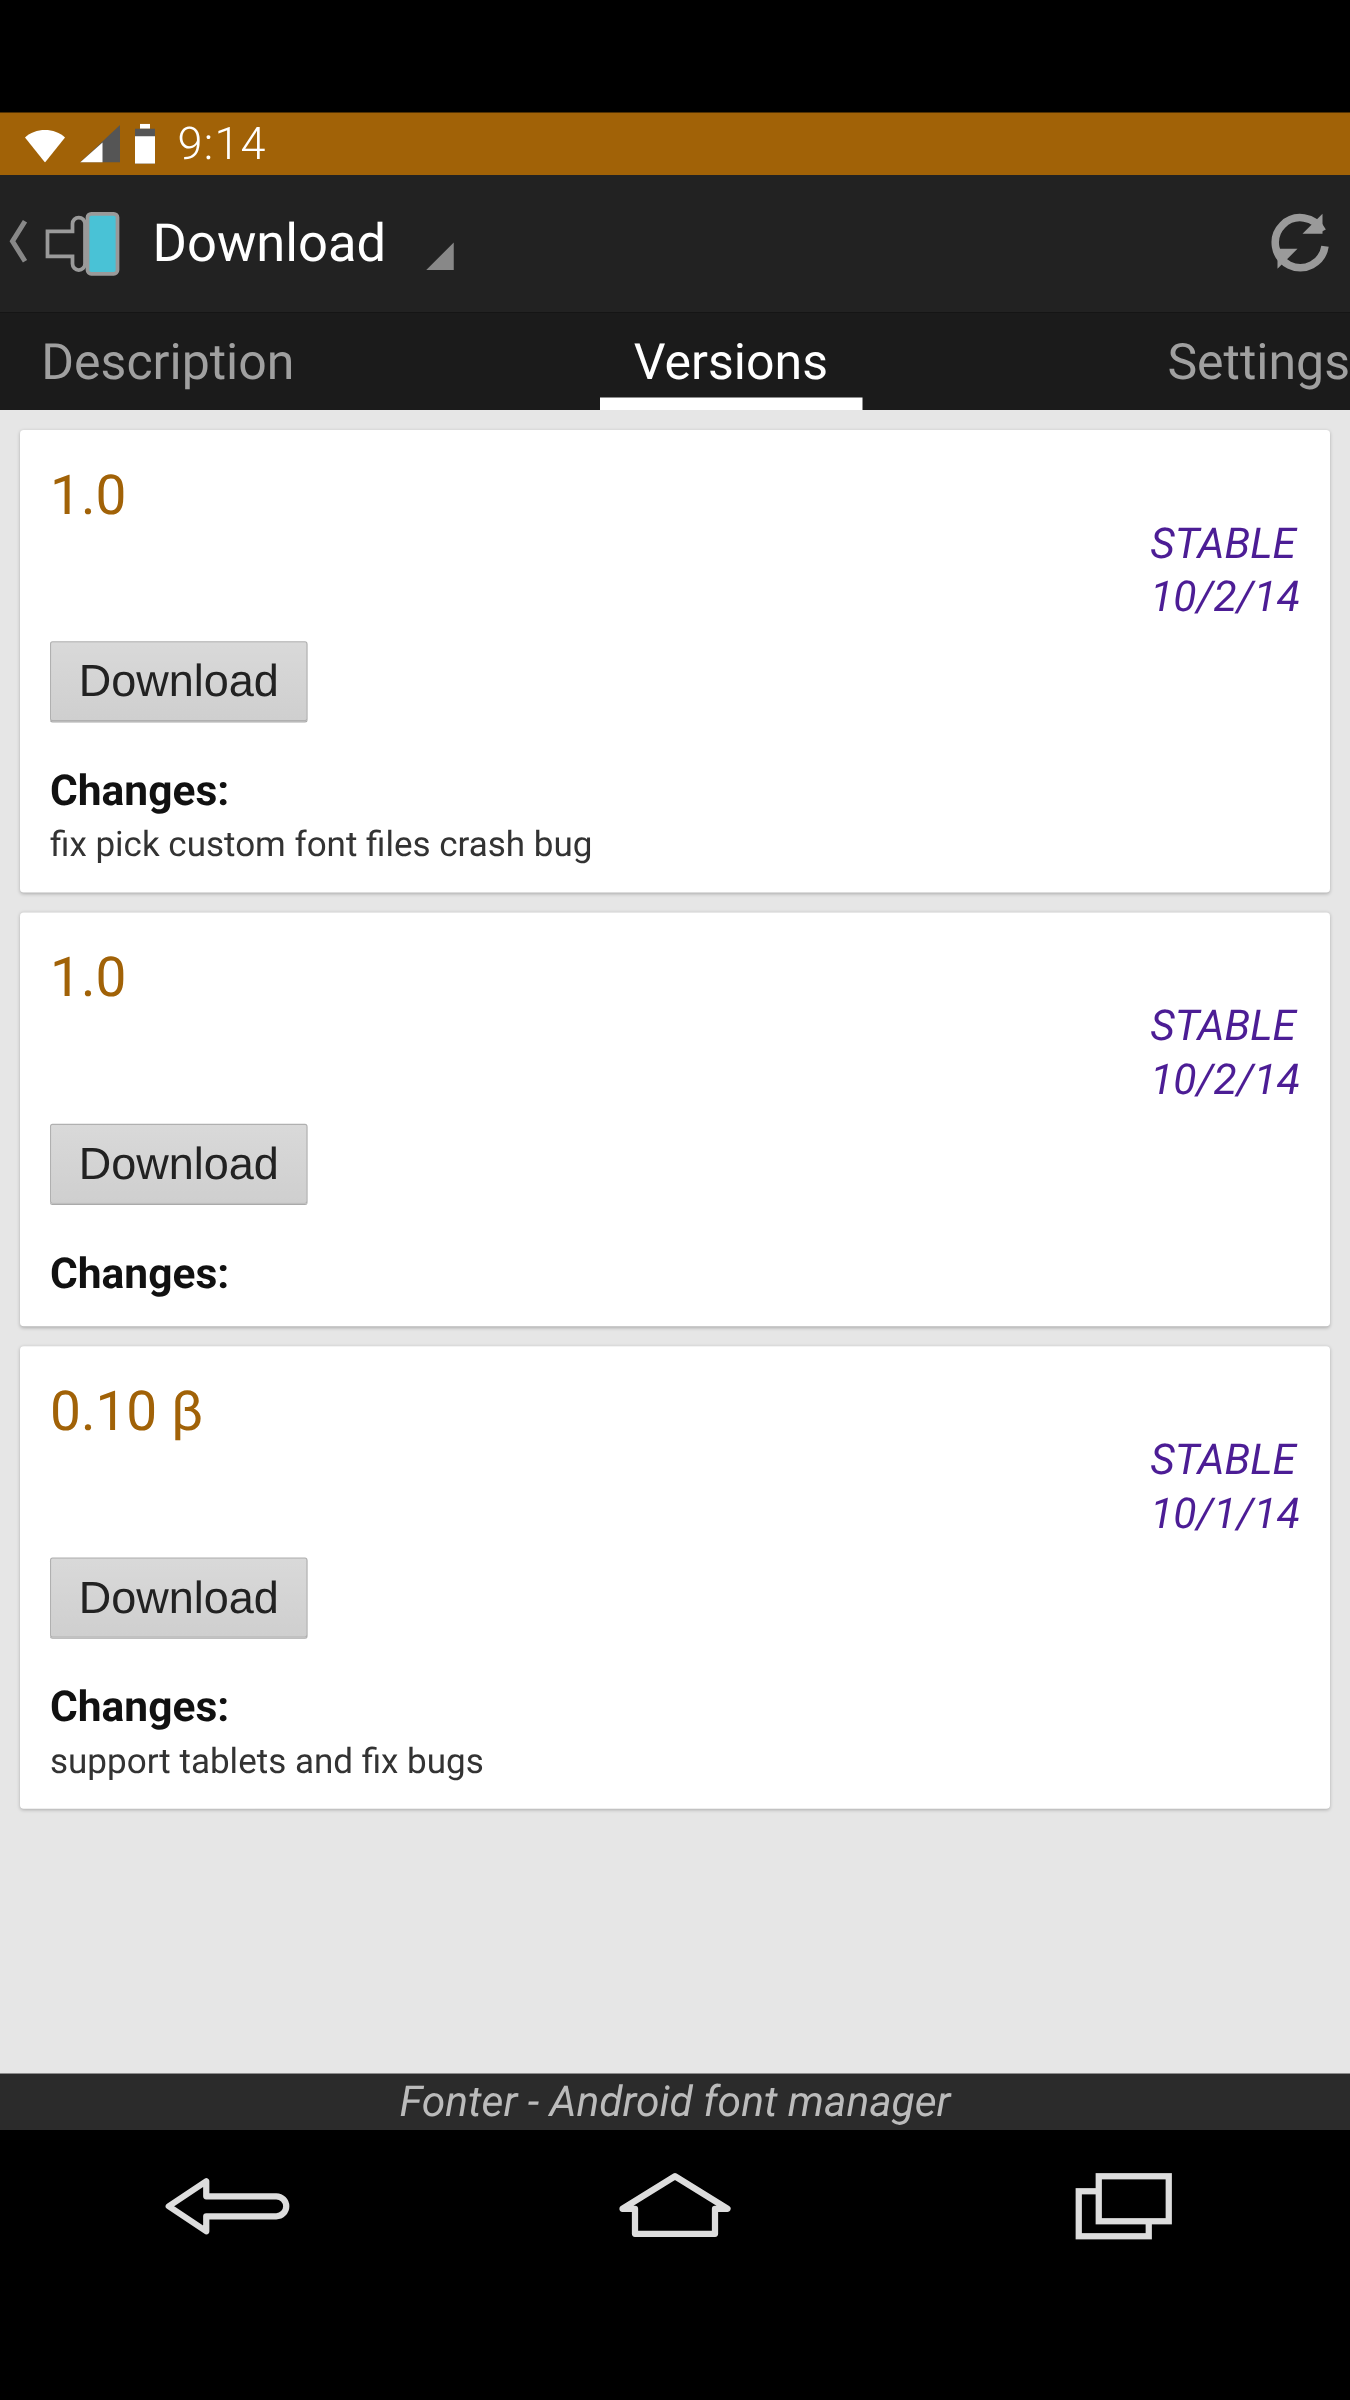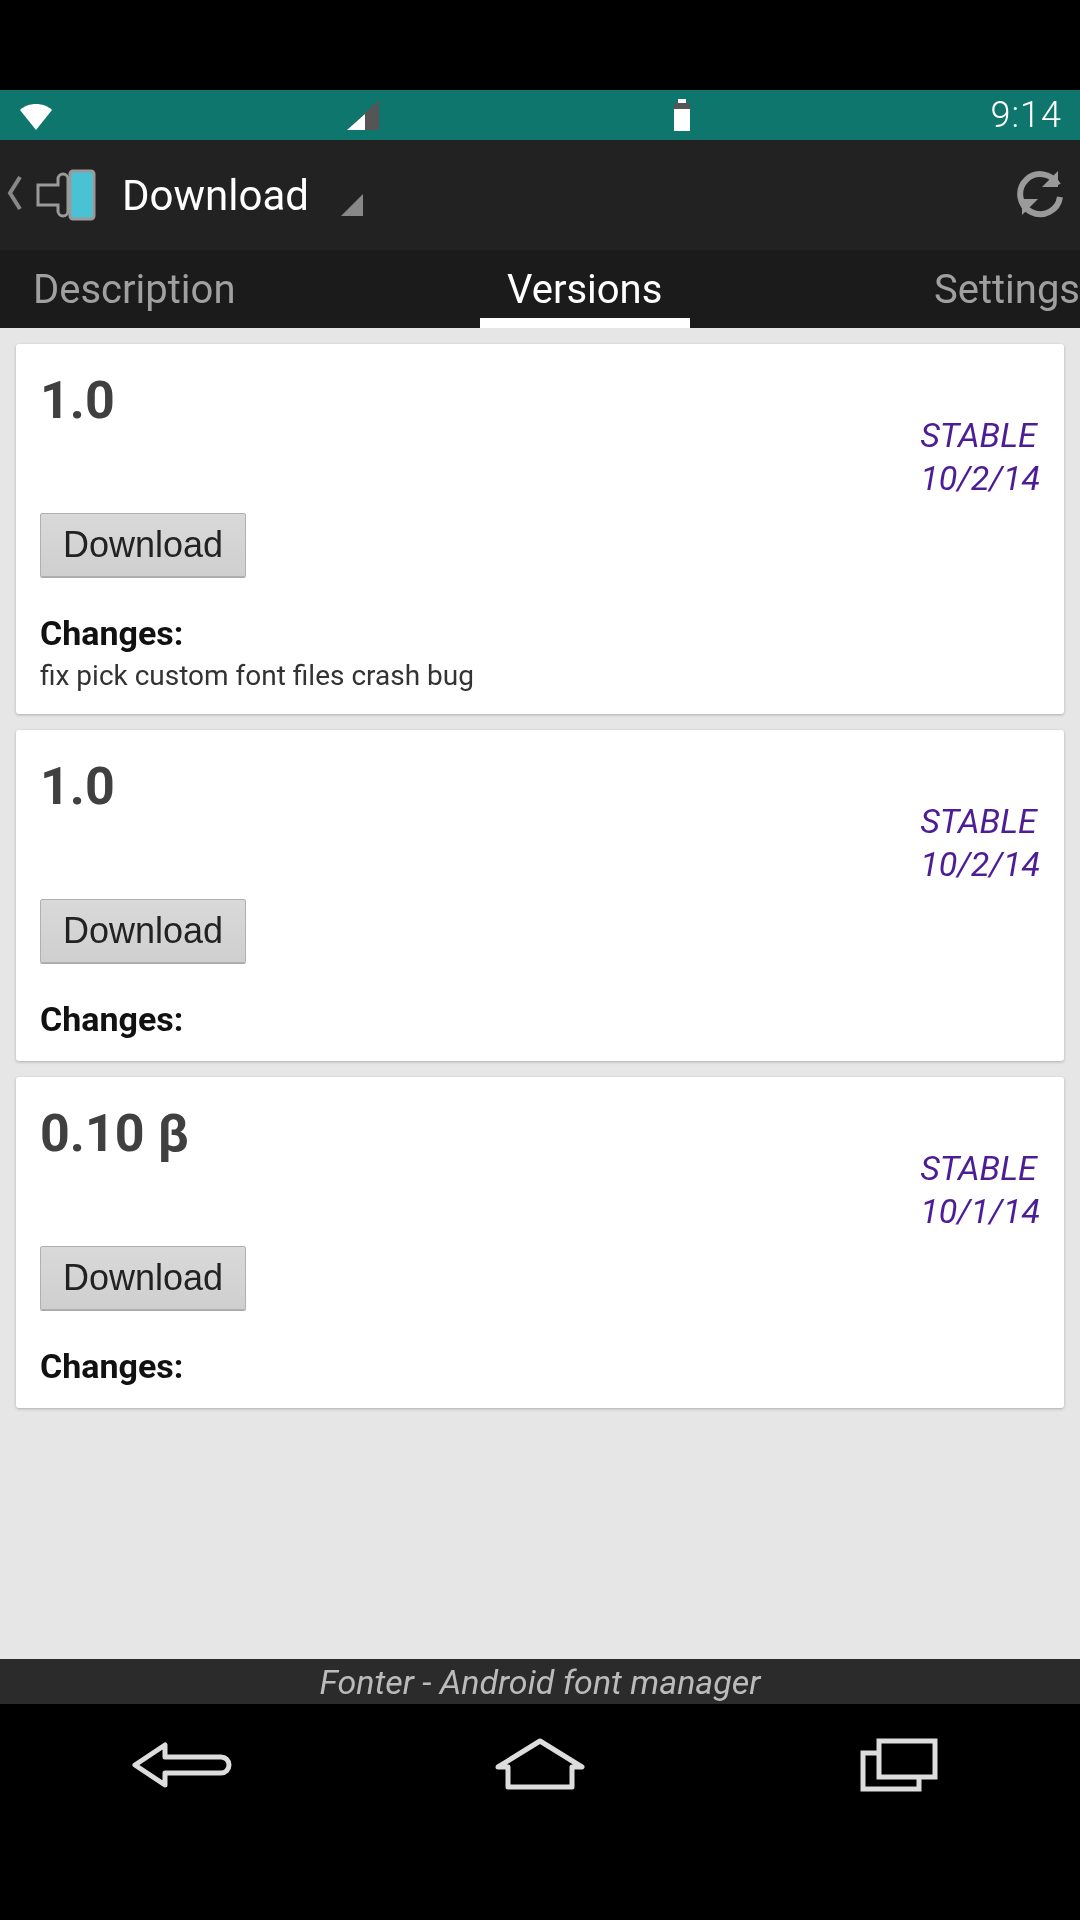--- a/index.html
+++ b/index.html
@@ -11,23 +11,23 @@
     display: flex;
     flex-direction: column;
     overflow: hidden;
   }
   .letterbox-top { height: 90px; background: #000; }
   .letterbox-bottom { height: 90px; background: #000; }
 
   
   .status-bar {
     height: 50px;
-    background: #0f766e;
-    display: flex;
-    justify-content: space-between;
+    background: #a16207;
+    display: flex;
+    justify-content: flex-start;
     align-items: center;
     gap: 10px;
     padding: 0 18px;
     color: #fff;
   }
   .status-bar .time { font-size: 36px; font-weight: 300; margin-left: 6px; letter-spacing: 1px;}
   .status-icon { display: inline-flex; }
 
   
   .action-bar {
@@ -117,23 +117,23 @@
     box-shadow: 0 1px 3px rgba(0,0,0,0.25);
     padding: 26px 24px 22px 24px;
     position: relative;
   }
   .card .row-top {
     display: flex;
     justify-content: space-between;
     align-items: flex-start;
   }
   .version-name {
-    font-size: 52px;
-    font-weight: 700;
-    color: #404040;
+    font-size: 44px;
+    font-weight: 400;
+    color: #a16207;
   }
   .meta {
     text-align: left;
     color: #4c1d95;
     font-style: italic;
     font-size: 34px;
     line-height: 1.25;
     margin-top: 44px;
   }
   .dl-btn {
@@ -280,20 +280,21 @@
   <div class="card">
     <div class="row-top">
       <div class="version-name">0.10 β</div>
       <div class="meta">
         <div>STABLE</div>
         <div>10/1/14</div>
       </div>
     </div>
     <button class="dl-btn">Download</button>
     <div class="changes-label">Changes:</div>
+    <div class="changes-text">support tablets and fix bugs</div>
   </div>
 
 </div>
 
 <div class="footer-label">Fonter - Android font manager</div>
 
 <div class="nav-bar">
   <div class="nav-btn">
     <span>
       <svg width="110" height="60" viewBox="0 0 110 60">

